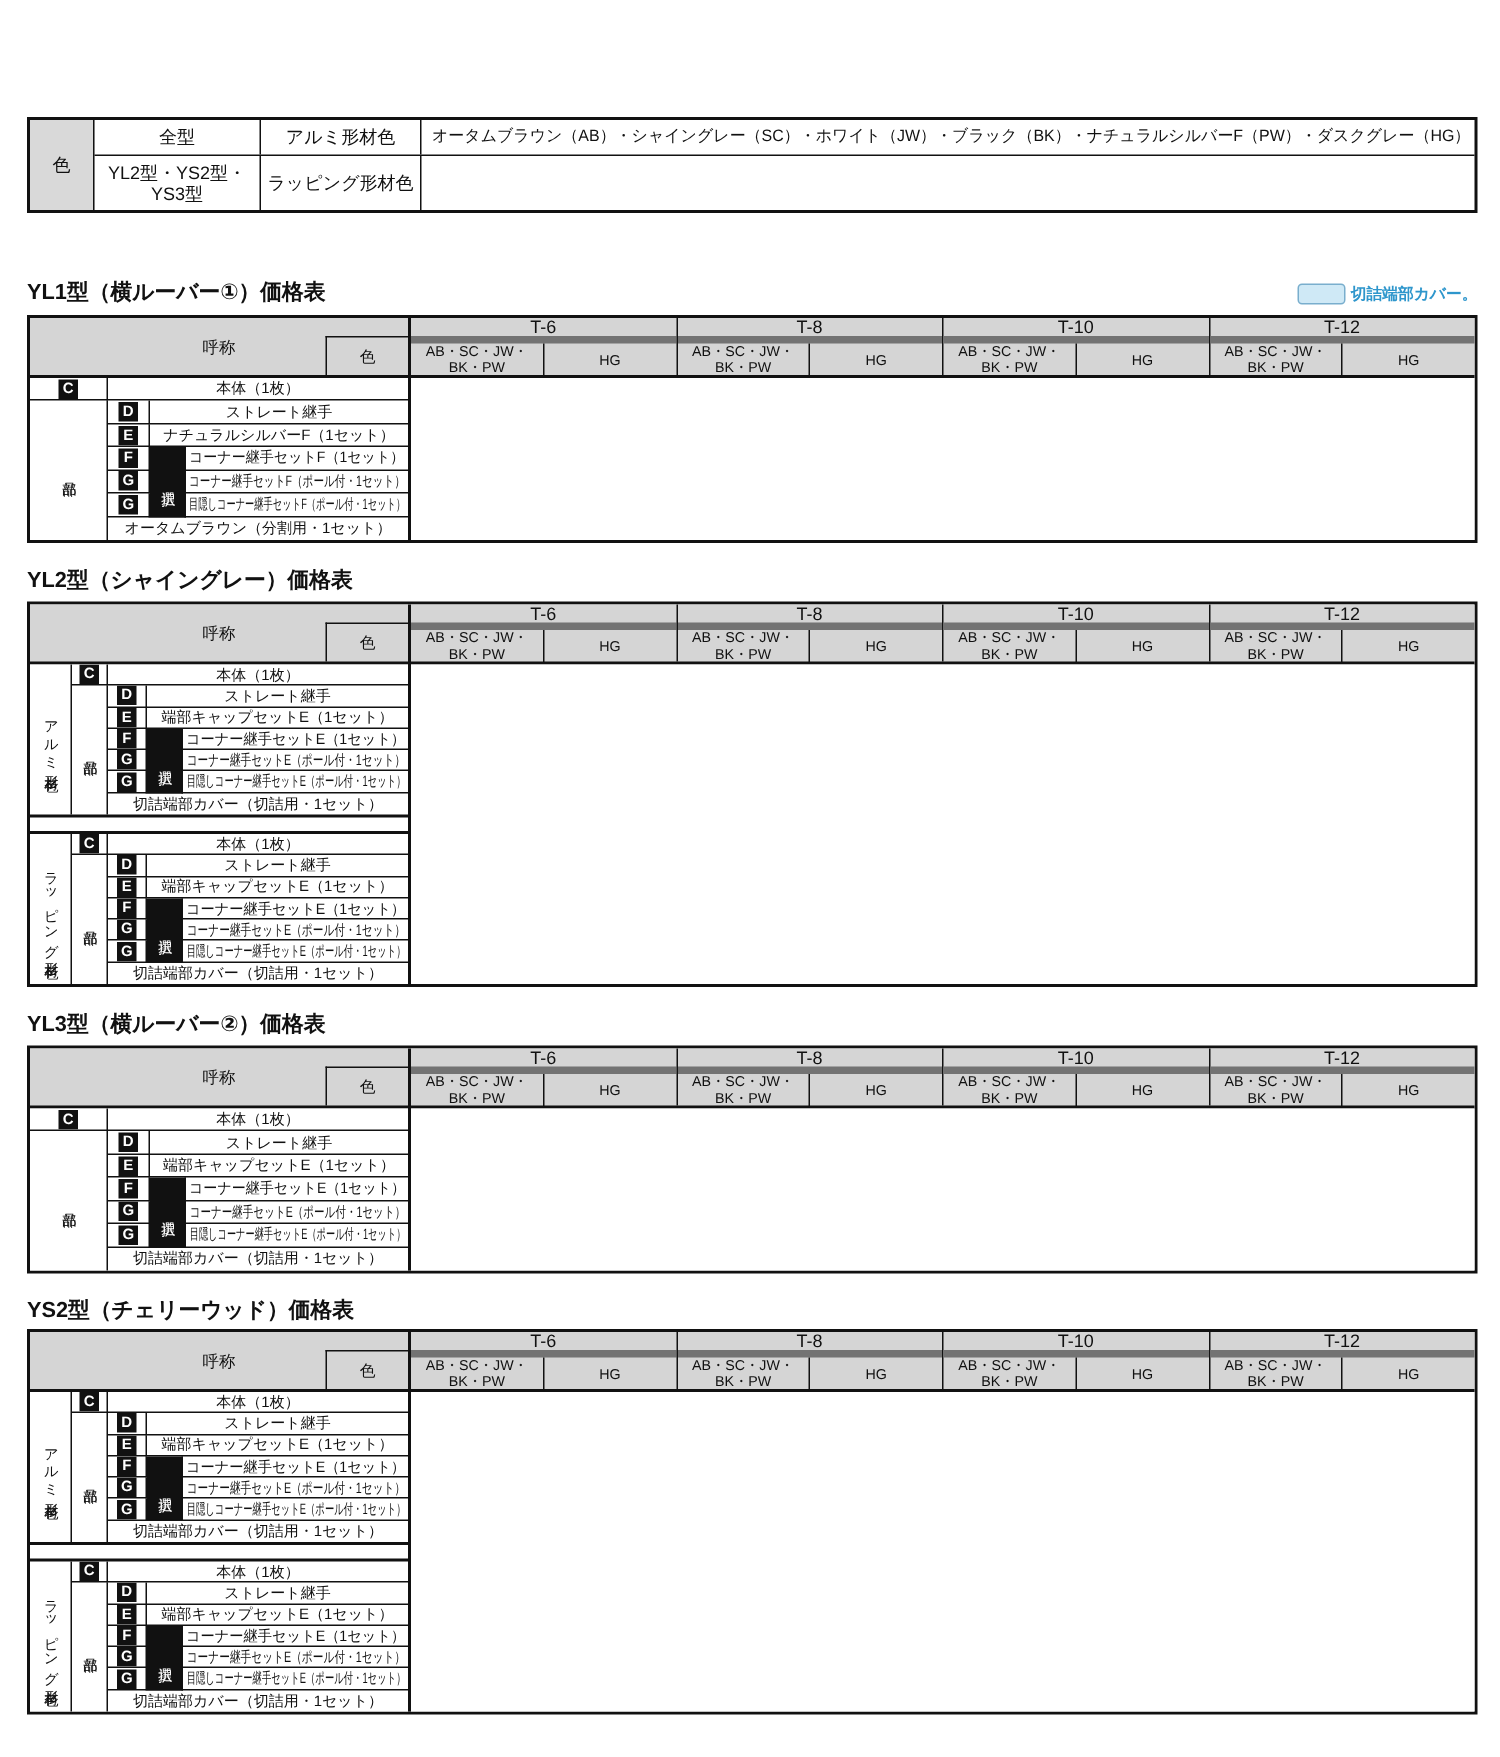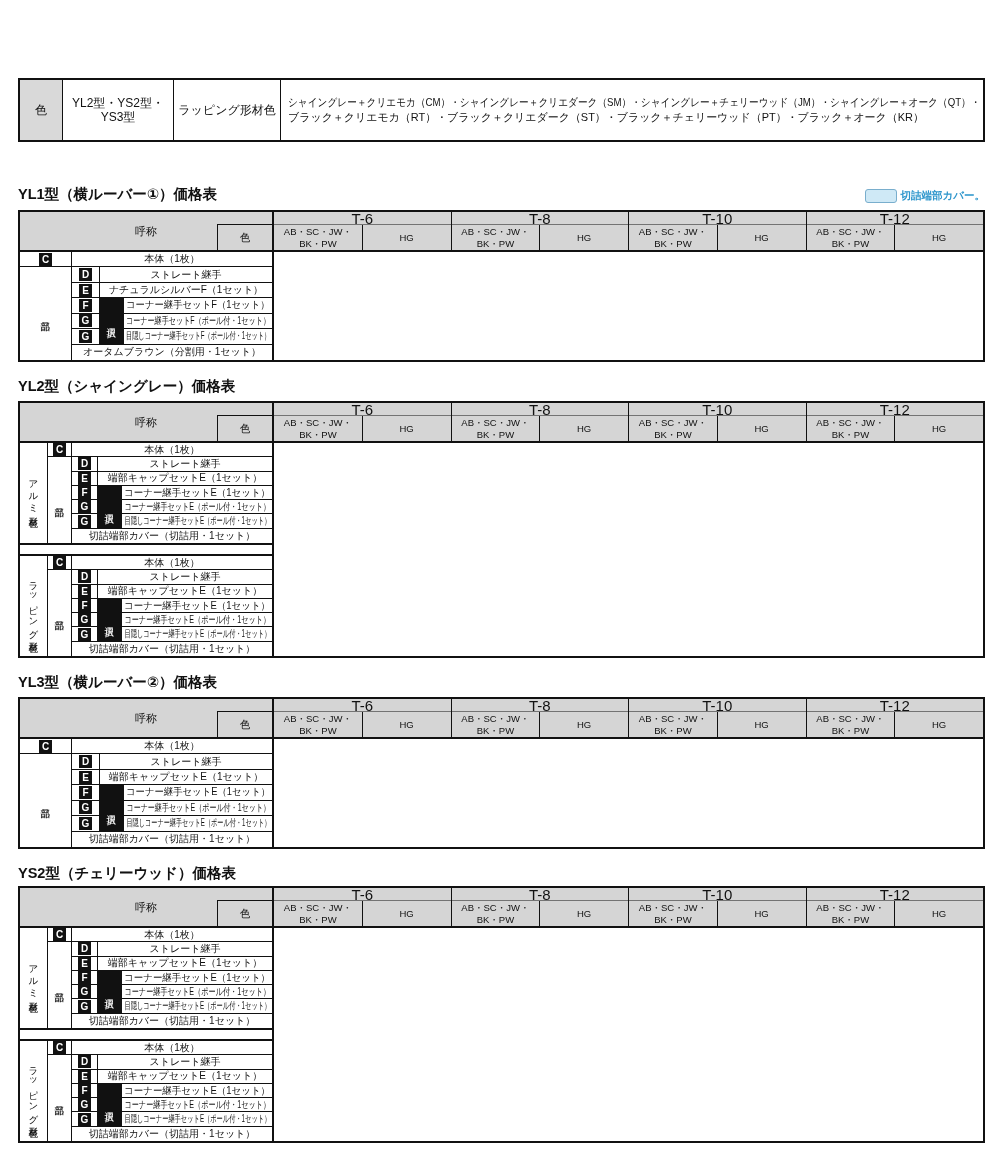--- a/index.html
+++ b/index.html
@@ -31,21 +31,21 @@
 
   
   .ptable{left:18px;width:967px;border:2px solid #111;box-sizing:border-box;background:#fff}
   .thead{position:absolute;left:0;right:0;top:0;height:40px;background:#d5d5d5;border-bottom:2px solid #111;box-sizing:border-box;display:flex}
   .hleft{width:252px;flex:none;position:relative}
   .hname{position:absolute;inset:0;display:flex;align-items:center;justify-content:center;font-size:11px}
   .hcolor{position:absolute;left:197px;right:0;top:12px;bottom:0;border-left:1px solid #111;border-top:1px solid #111;display:flex;align-items:center;justify-content:center;font-size:10.5px}
   .hright{flex:1;display:flex;min-width:0;margin-left:2px}
   .hgroup{flex:1;display:flex;flex-direction:column;min-width:0}
   .hgroup + .hgroup{border-left:1px solid #111}
-  .ht{height:12px;flex:none;border-bottom:1px solid #737373;display:flex;align-items:center;justify-content:center;font-size:15px}
+  .ht{height:12px;flex:none;border-bottom:5px solid #737373;display:flex;align-items:center;justify-content:center;font-size:12px}
   .hsub{flex:1;display:flex}
   .hcell{flex:1;display:flex;flex-direction:column;align-items:center;justify-content:center;font-size:9.5px;line-height:1.18;overflow:hidden}
   .brr{border-right:1px solid #111}
 
   .vline{position:absolute;left:252px;top:0;bottom:0;width:2px;background:#111}
   .darea{position:absolute;left:254px;top:40px;right:0;bottom:0;background:#fff}
 
   .lblock{position:absolute;left:0;width:252px;display:grid;background:#fff;box-sizing:border-box}
   .g1{border-bottom:2px solid #111}
   .g2{border-top:2px solid #111}
@@ -61,31 +61,38 @@
 </style>
 </head>
 <body>
 
 <div id="page">
 
 
   <div class="abs ctable">
     <div class="c-head">色</div>
     <div class="c-body">
+      <div class="c-row c-row1">
+        <div class="c-models">
+          <span class="fit">全型</span>
+        </div>
+        <div class="c-finish">
+          <span class="fit">アルミ形材色</span>
+        </div>
+        <div class="c-colors">
+          <span class="fit-l" style="transform: scaleX(0.967832);">オータムブラウン（AB）・シャイングレー（SC）・ホワイト（JW）・ブラック（BK）・ナチュラルシルバーF（PW）・ダスクグレー（HG）</span>
+        </div>
+      </div>
       <div class="c-row c-row2">
         <div class="c-models">
           <span class="fit">YL2型・YS2型・</span>
           <span class="fit">YS3型</span>
         </div>
         <div class="c-finish">
           <span class="fit">ラッピング形材色</span>
-        </div>
-        <div class="c-colors">
-          <span class="fit-l" style="transform: scaleX(0.87706);">シャイングレー＋クリエモカ（CM）・シャイングレー＋クリエダーク（SM）・シャイングレー＋チェリーウッド（JM）・シャイングレー＋オーク（QT）・</span>
-          <span class="fit-l" style="transform: scaleX(0.995683);">ブラック＋クリエモカ（RT）・ブラック＋クリエダーク（ST）・ブラック＋チェリーウッド（PT）・ブラック＋オーク（KR）</span>
         </div>
       </div>
     </div>
   </div>
 
   <div class="abs note">
     <div class="note-swatch"></div>
     <span class="note-text">切詰端部カバー。</span>
   </div>
 

